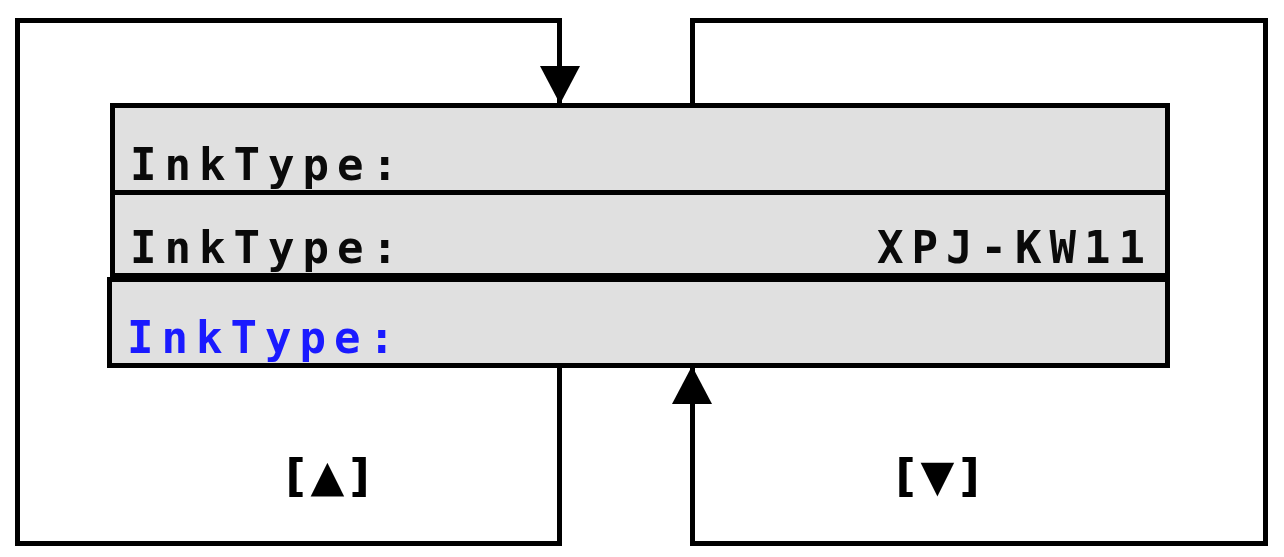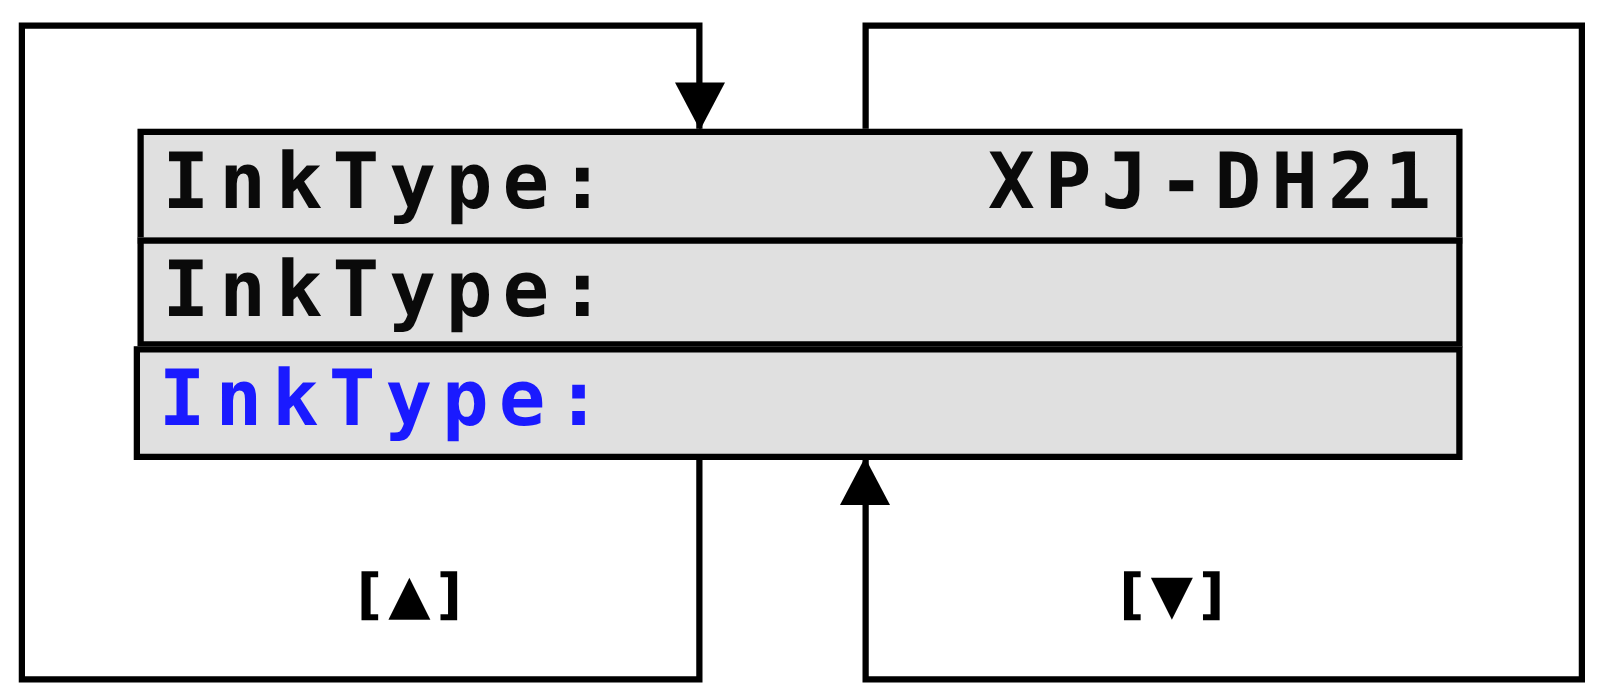--- a/index.html
+++ b/index.html
@@ -31,23 +31,23 @@
   .loop-left  { left: 15px;  top: 18px; width: 547px; height: 528px; }
   .loop-right { left: 690px; top: 18px; width: 578px; height: 528px; }
 
   .lcd-row {
     position: absolute;
     box-sizing: border-box;
     border: 5px solid var(--line);
     background: var(--lcdbg);
     display: flex;
     justify-content: space-between;
-    align-items: flex-start;
+    align-items: flex-end;
     padding: 0 12px 0 15px;
-    font-size: 62px;
+    font-size: 44px;
     font-weight: bold;
     letter-spacing: 8px;
     color: var(--normal);
     z-index: 2;
     white-space: nowrap;
   }
   .lcd-row-1 { left: 110px; top: 103px; width: 1060px; height: 92px; }
   .lcd-row-2 { left: 110px; top: 190px; width: 1060px; height: 88px; }
   .lcd-row-3 { left: 107px; top: 277px; width: 1063px; height: 91px; }
   .lcd-row.selected { color: var(--sel); }
@@ -93,24 +93,24 @@
 <body>
 
 <div class="stage">
 
   <div class="loop loop-left"></div>
 
   <div class="loop loop-right"></div>
 
   <div class="lcd-row lcd-row-1">
     <span>InkType:</span>
-    <span>XPJ-DH21</span>
   </div>
   <div class="lcd-row lcd-row-2">
     <span>InkType:</span>
+    <span>XPJ-KW11</span>
   </div>
   <div class="lcd-row lcd-row-3 selected">
     <span>InkType:</span>
   </div>
 
   <div class="arrowhead arrow-down"></div>
   <div class="arrowhead arrow-up"></div>
 
   <div class="btn-label btn-label-up">[▲]</div>
   <div class="btn-label btn-label-down">[▼]</div>

